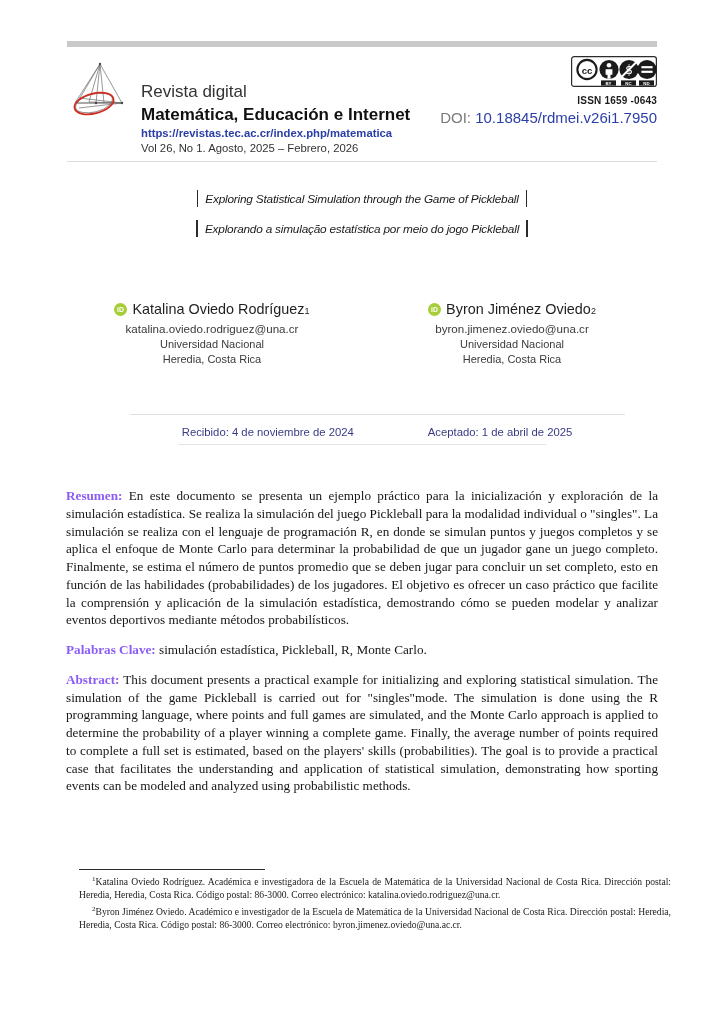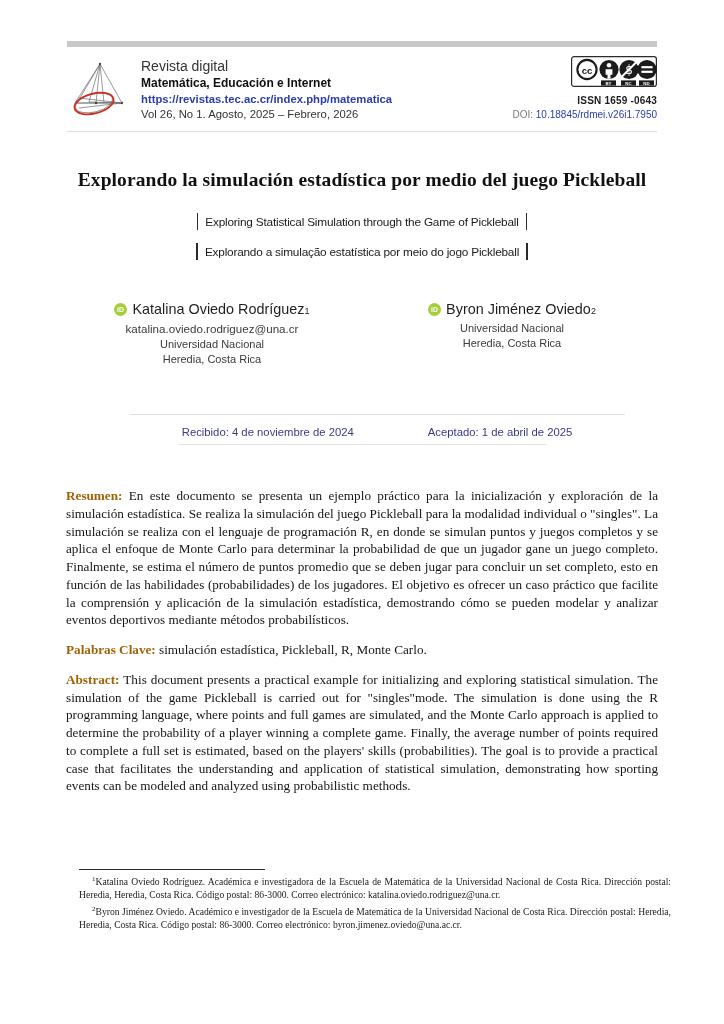--- a/index.html
+++ b/index.html
@@ -51,25 +51,26 @@
     flex: 0 0 66px;
     margin-right: 8px;
     margin-top: 2px;
   }
   .journal-lines {
     font-family: "Liberation Sans", sans-serif;
     line-height: 1.33;
     padding-top: 3px;
   }
   .jl-1 {
-    font-size: 14px;
+    font-size: 17px;
     color: #333333;
+    margin-top: 24px;
   }
   .jl-2 {
-    font-size: 12px;
+    font-size: 17px;
     font-weight: bold;
     color: #111111;
   }
   .jl-3 {
     font-size: 11.3px;
     font-weight: bold;
     color: #2a3ea8;
   }
   .jl-4 {
     font-size: 11.3px;
@@ -85,21 +86,21 @@
     margin-bottom: 4px;
   }
   .issn-line {
     font-size: 10px;
     font-weight: bold;
     color: #1c1c1c;
     letter-spacing: 0.2px;
     margin-bottom: 3px;
   }
   .doi-line {
-    font-size: 10px;
+    font-size: 15px;
     color: #7a7a7a;
   }
   .doi-line .doi-value {
     color: #2a3ea8;
   }
   .masthead-rule {
     height: 1px;
     background: #dcdcdc;
     width: 100%;
   }
@@ -122,20 +123,21 @@
   }
   .subtitle-row {
     margin-top: 22px;
     font-family: "Liberation Sans", sans-serif;
     font-size: 11.8px;
     color: #1a1a1a;
     letter-spacing: -0.2px;
     display: flex;
     justify-content: center;
     align-items: center;
+    font-style: italic;
   }
   .subtitle-row.second { margin-top: 13px; }
   .bar {
     display: inline-block;
     width: 1.6px;
     height: 17px;
     background: #2b2b2b;
     margin: 0 7px;
     flex: 0 0 auto;
   }
@@ -236,21 +238,21 @@
     font-size: 13.2px;
     line-height: 1.345;
     color: #161616;
     text-align: justify;
   }
   .body-block p {
     margin: 0 0 12px 0;
   }
   .lead {
     font-weight: bold;
-    color: #a16207;
+    color: #8b5cf6;
   }
 
   
   .footnotes {
     position: absolute;
     left: 79px;
     top: 869px;
     width: 592px;
     font-family: "Liberation Serif", serif;
     font-size: 9.6px;
@@ -350,21 +352,20 @@
           <span class="doi-value">10.18845/rdmei.v26i1.7950</span>
         </div>
       </div>
 
     </div>
 
     <div class="masthead-rule"></div>
   </div>
 
   <div class="title-block">
-    <div class="main-title">Explorando la simulación estadística por medio del juego Pickleball</div>
 
     <div class="subtitle-row">
       <span class="bar"></span>
       <span>Exploring Statistical Simulation through the Game of Pickleball</span>
       <span class="bar"></span>
     </div>
 
     <div class="subtitle-row second">
       <span class="bar"></span>
       <span>Explorando a simulação estatística por meio do jogo Pickleball</span>
@@ -394,20 +395,21 @@
       <div class="author-name-row">
         <span class="orcid-icon">
           <svg width="13" height="13" viewBox="0 0 16 16" xmlns="http://www.w3.org/2000/svg">
             <circle cx="8" cy="8" r="8" fill="#a6ce39"></circle>
             <text x="8" y="11.6" font-family="Liberation Sans, sans-serif" font-size="8.5" font-weight="bold" fill="#ffffff" text-anchor="middle">iD</text>
           </svg>
         </span>
         <span class="author-name">Byron Jiménez Oviedo</span>
           <span class="author-sup">2</span>
       </div>
+      <div class="author-email">byron.jimenez.oviedo@una.cr</div>
       <div class="author-affil">Universidad Nacional</div>
       <div class="author-place">Heredia, Costa Rica</div>
     </div>
 
   </div>
 
   <div class="dates-wrap">
     <div class="dates-rule-top"></div>
     <div class="dates-row">
       <span class="date-item">Recibido: 4 de noviembre de 2024</span>

